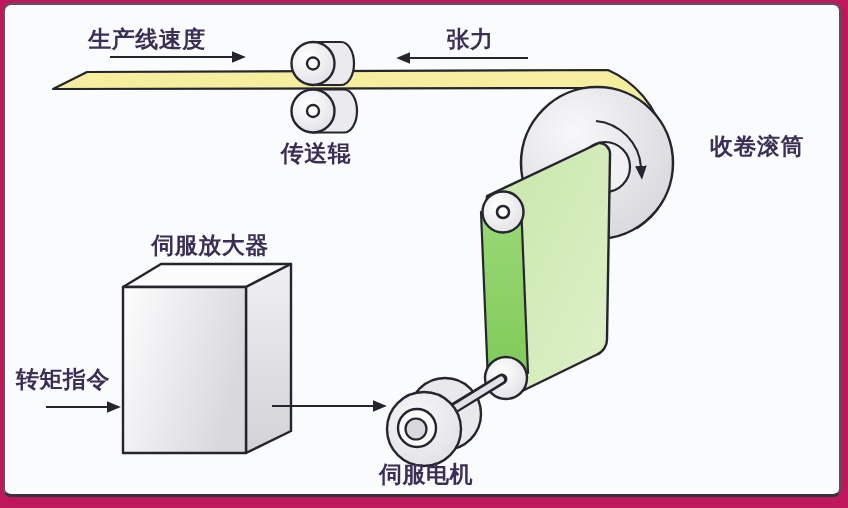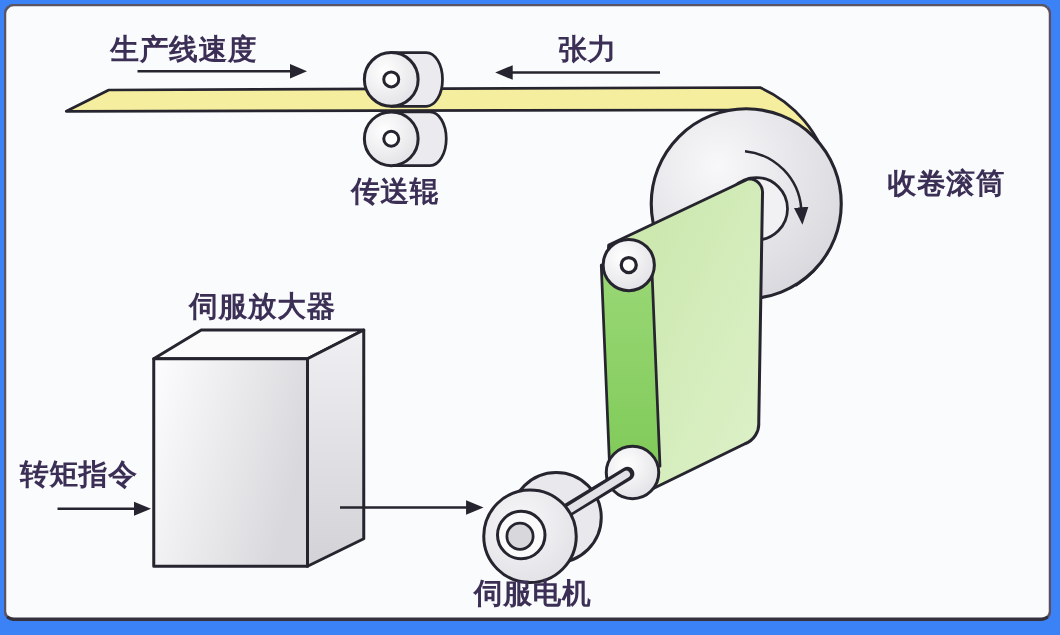--- a/index.html
+++ b/index.html
@@ -6,21 +6,21 @@
     --bg:#f9fbfd;
     --frame-border:#5a5462;
     --outline:#26242e;
     --label-text:#3c2f55;
     --web-yellow:#f4ee9e;
     --belt-green-light:#d2ecba;
     --belt-green-dark:#8fd369;
     --machine-gray:#e9e9ed;
   }
   html,body{margin:0;padding:0;background:#ffffff;}
-  .stage{position:relative;width:848px;height:508px;background:#3b82f6;overflow:hidden;
+  .stage{position:relative;width:848px;height:508px;background:#be185d;overflow:hidden;
          font-family:"DejaVu Sans","Liberation Sans",sans-serif;}
   .frame{position:absolute;left:3px;top:3px;width:838px;height:494px;box-sizing:border-box;
          background:var(--bg);
          border:2px solid var(--frame-border);
          border-right-color:#5e4d5e;
          border-bottom:3px solid #35323d;
          border-radius:8px;}
   svg.diagram{position:absolute;left:0;top:0;}
   
   .ol{stroke:var(--outline);}

